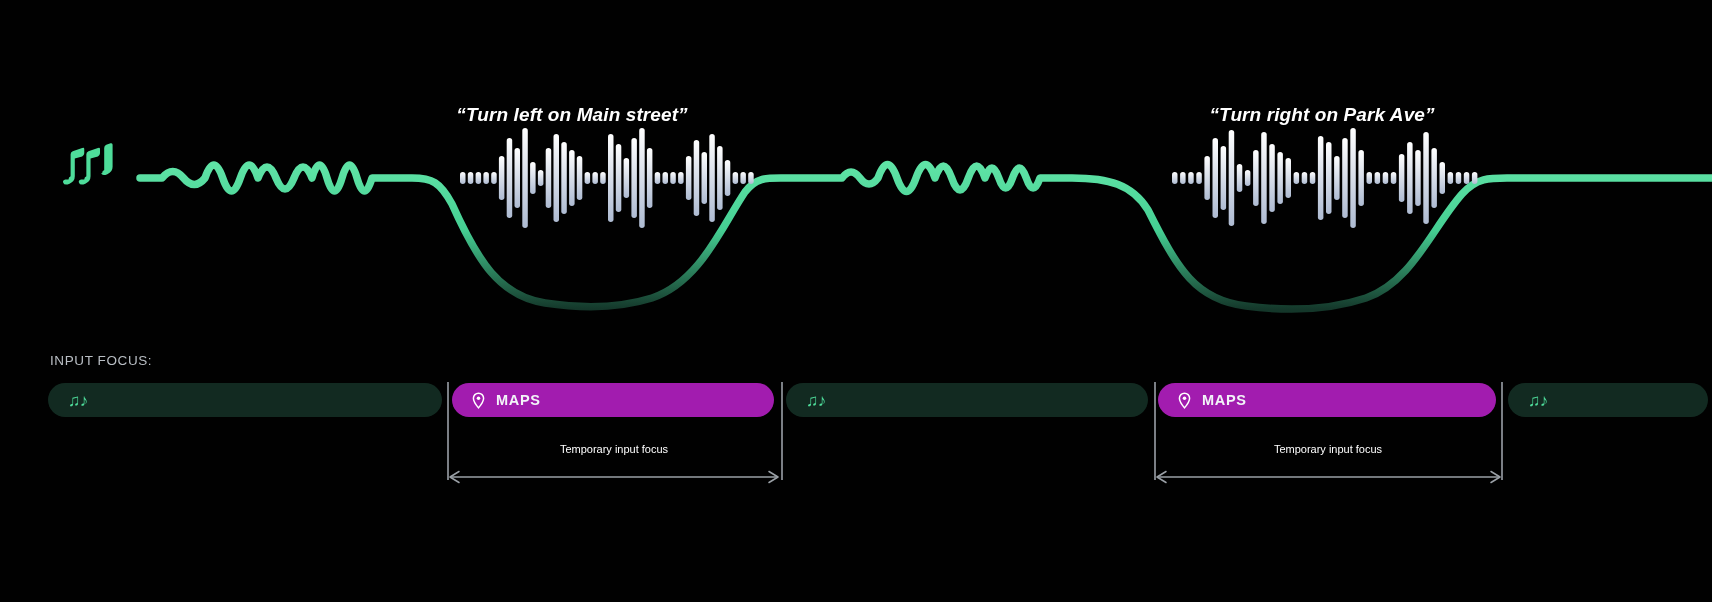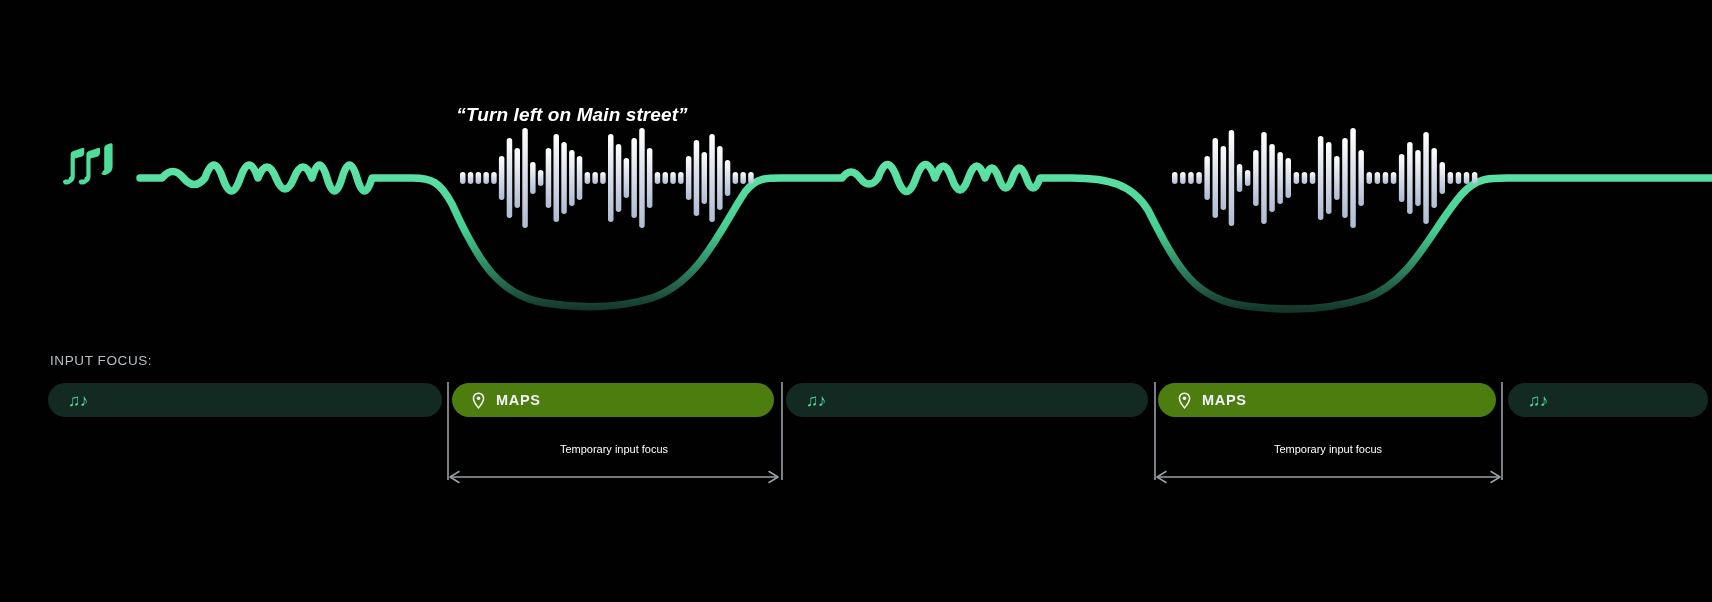--- a/index.html
+++ b/index.html
@@ -27,21 +27,21 @@
     position:absolute;left:50px;top:353px;
     font-size:13.5px;font-weight:normal;letter-spacing:.6px;
     color:#b9bec4;
   }
 
   .pill{
     position:absolute;height:34px;border-radius:17px;
     display:flex;align-items:center;box-sizing:border-box;
   }
   .pill.audio{background:#122a21;padding-left:20px;}
-  .pill.app{background:#4d7c0f;padding-left:18px;}
+  .pill.app{background:#a21caf;padding-left:18px;}
 
   .notes-ico{
     font-size:17px;line-height:1;color:#4edc9a;
     letter-spacing:-1px;
   }
   .pin-ico{width:17px;height:17px;display:block;flex:0 0 auto;}
   .pill .app-label{
     font-size:14.5px;font-weight:bold;letter-spacing:.7px;
     color:#f2f4f8;margin-left:9px;
   }
@@ -54,20 +54,21 @@
   }
   .span-arrow{position:absolute;height:14px;}
   .span-arrow svg{display:block;overflow:visible;}
 </style>
 </head>
 <body>
 
 <div id="stage">
 
   <div class="caption" id="cap0" style="left: 572px; top: 104px;">“Turn left on Main street”</div>
+  <div class="caption" id="cap1" style="left: 1322px; top: 104px;">“Turn right on Park Ave”</div>
 
   <svg id="wave-svg" viewBox="0 0 1712 340">
     <defs>
       <linearGradient id="gwave" x1="0" y1="0" x2="0" y2="1">
         <stop offset="0%" stop-color="#5fe3a6"></stop>
         <stop offset="45%" stop-color="#45cf93"></stop>
         <stop offset="100%" stop-color="#14372a"></stop>
       </linearGradient>
       <linearGradient id="gbar" x1="0" y1="0" x2="0" y2="1">
         <stop offset="0%" stop-color="#ffffff"></stop>

